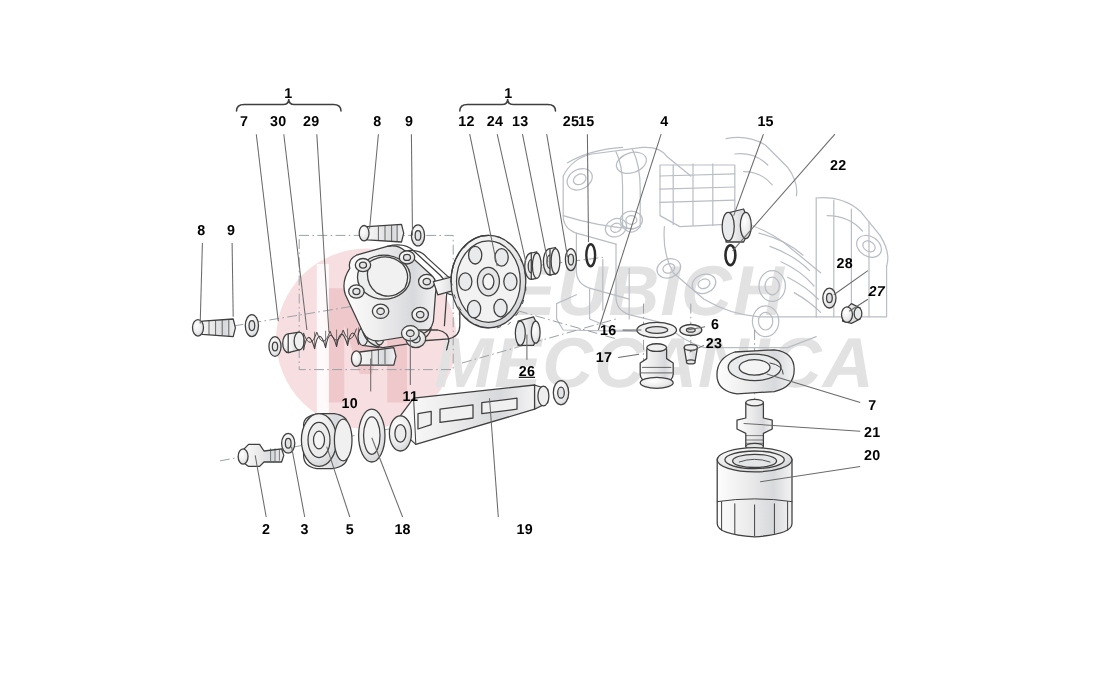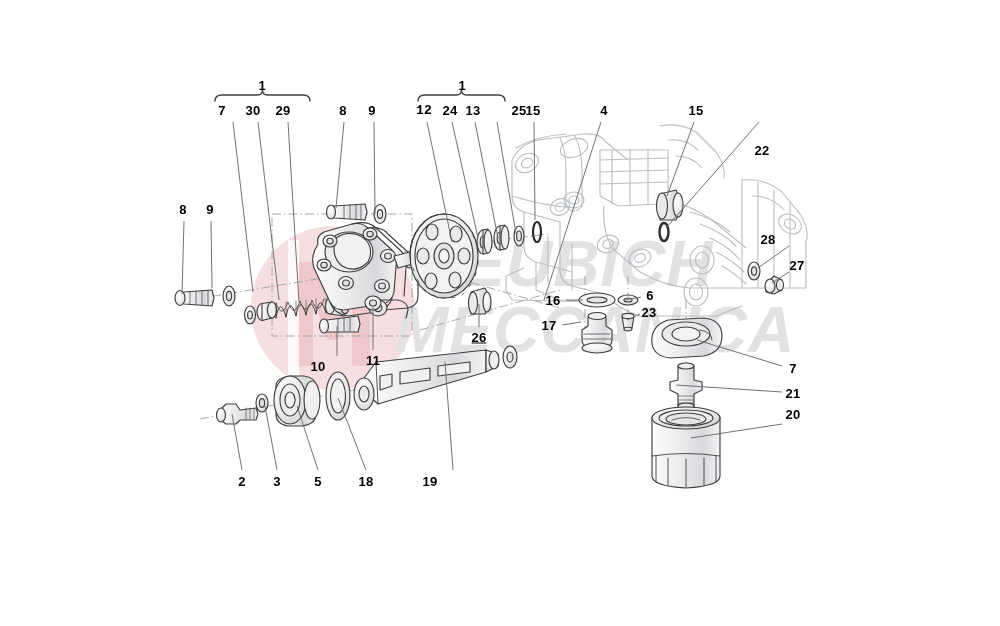--- a/index.html
+++ b/index.html
@@ -440,46 +440,46 @@
         <path d="M418 101 Q418 95 425 95 L456.5 95 Q461.5 95 461.5 90 Q461.5 95 466.5 95 L498 95 Q505 95 505 101"></path>
       </g>
   </svg>
 
   <div id="callout-layer">
       <div class="callout-label" style="left: 222px; top: 110px;">7</div>
       <div class="callout-label" style="left: 253px; top: 110px;">30</div>
       <div class="callout-label" style="left: 283px; top: 110px;">29</div>
       <div class="callout-label" style="left: 343px; top: 110px;">8</div>
       <div class="callout-label" style="left: 372px; top: 110px;">9</div>
-      <div class="callout-label" style="left: 424px; top: 110px; font-family: Liberation Mono, monospace;">12</div>
+      <div class="callout-label" style="left: 424px; top: 110px;">12</div>
       <div class="callout-label" style="left: 450px; top: 110px;">24</div>
       <div class="callout-label" style="left: 473px; top: 110px;">13</div>
       <div class="callout-label" style="left: 495px; top: 110px; margin-left: 24px;">25</div>
       <div class="callout-label" style="left: 533px; top: 110px;">15</div>
       <div class="callout-label" style="left: 604px; top: 110px;">4</div>
       <div class="callout-label" style="left: 696px; top: 110px;">15</div>
       <div class="callout-label" style="left: 762px; top: 110px; margin-top: 40px;">22</div>
       <div class="callout-label" style="left: 183px; top: 209px;">8</div>
       <div class="callout-label" style="left: 210px; top: 209px;">9</div>
       <div class="callout-label" style="left: 768px; top: 239px;">28</div>
-      <div class="callout-label" style="left: 797px; top: 265px;">27</div>
+      <div class="callout-label" style="left: 797px; top: 265px; font-style: italic;">27</div>
       <div class="callout-label" style="left: 553px; top: 300px;">16</div>
       <div class="callout-label" style="left: 650px; top: 295px;">6</div>
       <div class="callout-label" style="left: 549px; top: 325px;">17</div>
       <div class="callout-label" style="left: 649px; top: 312px;">23</div>
       <div class="callout-label" style="left: 479px; top: 337px; text-decoration: underline;">26</div>
       <div class="callout-label" style="left: 318px; top: 366px;">10</div>
       <div class="callout-label" style="left: 373px; top: 360px;">11</div>
       <div class="callout-label" style="left: 793px; top: 368px;">7</div>
       <div class="callout-label" style="left: 793px; top: 393px;">21</div>
       <div class="callout-label" style="left: 793px; top: 414px;">20</div>
       <div class="callout-label" style="left: 242px; top: 481px;">2</div>
       <div class="callout-label" style="left: 277px; top: 481px;">3</div>
       <div class="callout-label" style="left: 318px; top: 481px;">5</div>
       <div class="callout-label" style="left: 366px; top: 481px;">18</div>
-      <div class="callout-label" style="left: 430px; top: 481px;">19</div>
+      <div class="callout-label" style="left: 477px; top: 481px;">19</div>
     </div>
   <div id="group-label-layer">
       <div class="group-label" style="left: 262px; top: 85px;">1</div>
       <div class="group-label" style="left: 462px; top: 85px;">1</div>
     </div>
 
 </div>
 
 </body></html>

